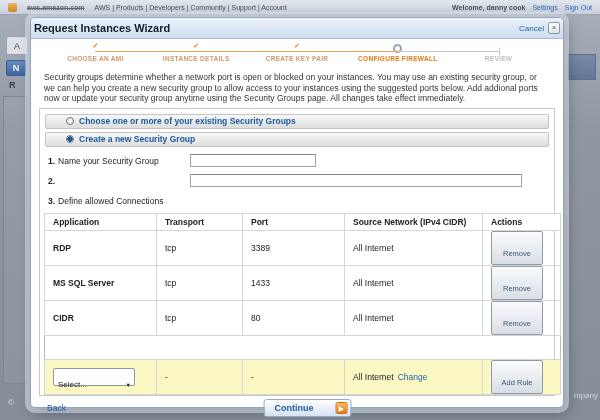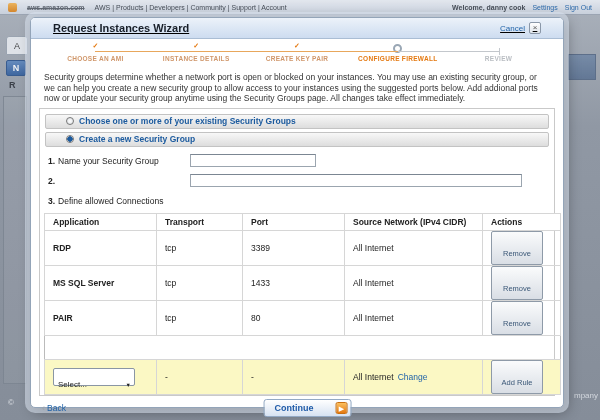--- a/index.html
+++ b/index.html
@@ -40,23 +40,23 @@
   .bg-footer-left { left:8px; top:398px; font-size:8px; color:#e8ebef; }
   .bg-footer-right { right:2px; top:391px; font-size:8px; color:#dfe3e9; }
 
   
   .modal {
     position:absolute; left:30px; top:17px; width:534px; height:391px;
     background:#fff; border:1px solid #93a4b8; border-radius:5px;
     box-shadow:0 0 0 5px rgba(218,227,240,0.55), 3px 4px 14px rgba(0,0,0,0.35);
   }
   .modal-header {
-    height:21px; display:flex; align-items:center; padding:0 22px;
+    height:21px; display:flex; align-items:center; padding:0 3px;
     background:linear-gradient(#ecf2fa,#cddcf0);
-    border-bottom:1px solid #aabdd4; border-radius:4px 4px 0 0;text-decoration:underline;
+    border-bottom:1px solid #aabdd4; border-radius:4px 4px 0 0;
   }
   .modal-title { font-size:11px; font-weight:bold; color:#171e28; }
   .modal-header-right { margin-left:auto; display:flex; align-items:center; gap:4px; }
   .cancel-link { font-size:8px; color:#1f62a8; cursor:pointer; }
   .close-btn {
     width:12px; height:12px; border:1px solid #8a97a8; border-radius:2px;
     background:linear-gradient(#fff,#dfe4ea); font-size:8px; line-height:10px;
     color:#555; text-align:center; cursor:pointer;
   }
 
@@ -245,21 +245,21 @@
           <td><span class="mini-btn">Remove</span></td>
         </tr>
         <tr>
           <td class="app">MS SQL Server</td>
           <td>tcp</td>
           <td>1433</td>
           <td>All Internet</td>
           <td><span class="mini-btn">Remove</span></td>
         </tr>
         <tr>
-          <td class="app">PAIR</td>
+          <td class="app">CIDR</td>
           <td>tcp</td>
           <td>80</td>
           <td>All Internet</td>
           <td><span class="mini-btn">Remove</span></td>
         </tr>
         <tr class="spacer">
           <td colspan="5"></td>
         </tr>
         <tr class="addrow">
           <td>

